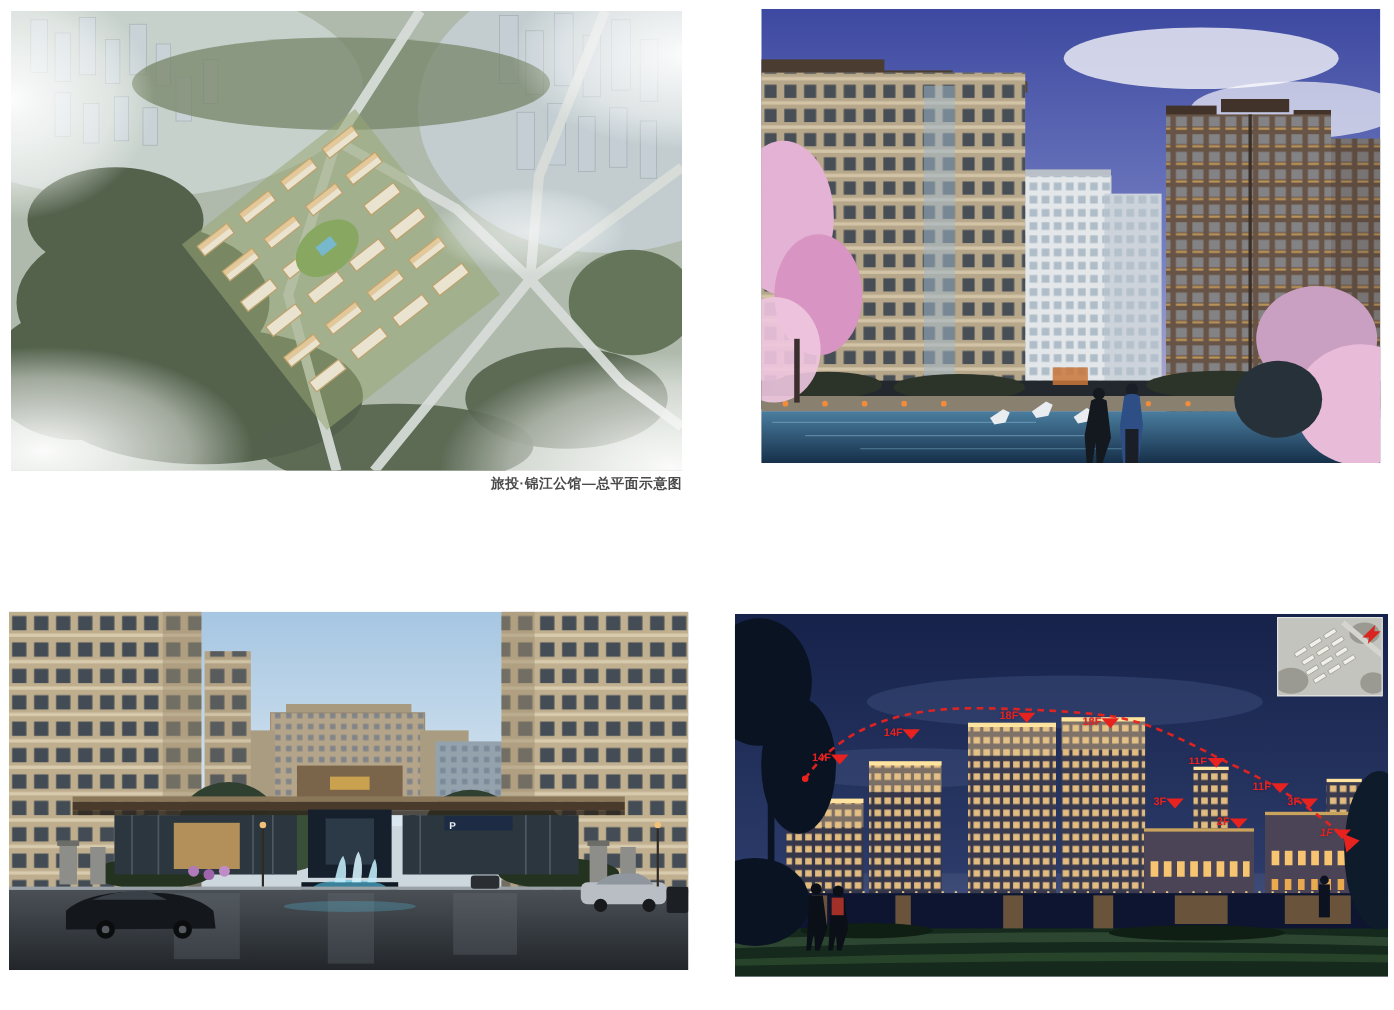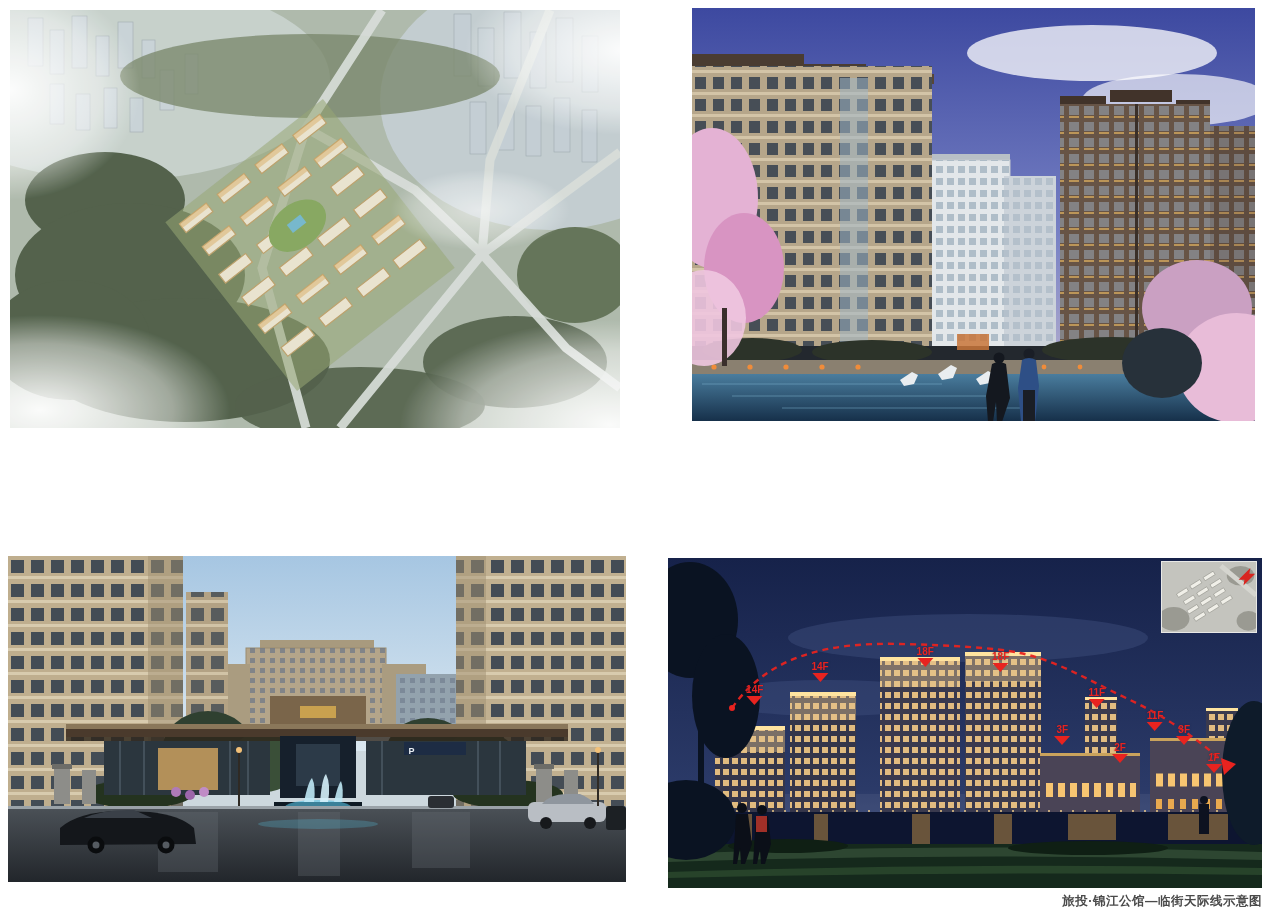--- a/index.html
+++ b/index.html
@@ -3,21 +3,21 @@
 <meta charset="utf-8">
 <style>
   html,body{margin:0;padding:0;background:#ffffff;}
   #canvas{position:relative;width:1267px;height:918px;background:#ffffff;overflow:hidden;
           font-family:"Liberation Sans",sans-serif;}
   .fig{position:absolute;overflow:hidden;}
   .fig svg{display:block;width:100%;height:100%;}
   .caption{position:absolute;font-weight:600;font-size:12.5px;letter-spacing:.5px;
            color:#4a4a4a;text-align:right;line-height:1.2;}
   
-  .flabel{position:absolute;transform:translateX(-50%);display:flex;flex-direction:column;
+  .flabel{position:absolute;transform:translateX(-50%);display:flex;flex-direction:row;
           align-items:center;z-index:4;pointer-events:none;}
   .flabel .txt{font-weight:700;font-size:10px;line-height:1;color:#e8231f;
                text-shadow:0 0 2px rgba(20,20,60,.5);}
   .flabel .arrow{width:0;height:0;border-left:8px solid transparent;
                  border-right:8px solid transparent;border-top:9px solid #e8231f;margin-top:1px;}
   .curve-overlay{position:absolute;inset:0;z-index:3;pointer-events:none;}
   .inset{position:absolute;right:.8%;top:.8%;width:16.2%;height:22%;z-index:5;
          background:#c6c6c0;border:1px solid #e8e8e6;box-sizing:border-box;overflow:hidden;}
   .inset svg{display:block;width:100%;height:100%;}
   .p-sign{position:absolute;left:64.8%;top:58.5%;z-index:4;font-weight:700;font-size:9px;
@@ -133,20 +133,21 @@
       <g>
         <ellipse cx="30" cy="400" rx="190" ry="95" fill="url(#s1fog)"></ellipse>
         <ellipse cx="600" cy="415" rx="210" ry="105" fill="url(#s1fog)"></ellipse>
         <ellipse cx="0" cy="80" rx="130" ry="110" fill="url(#s1fog)"></ellipse>
         <ellipse cx="615" cy="40" rx="160" ry="85" fill="url(#s1fog)"></ellipse>
         <ellipse cx="470" cy="200" rx="90" ry="40" fill="url(#s1fog)" opacity=".6"></ellipse>
         <rect width="610" height="418" fill="#ffffff" opacity=".07"></rect>
       </g>
     </svg>
   </div>
+  <div class="caption" style="left:10px;top:433px;width:610px;">旅投·锦江公馆—总平面示意图</div>
 
   <div class="fig" style="left:692px;top:8px;width:563px;height:413px;">
     <svg viewBox="0 0 563 413" preserveAspectRatio="none">
       <defs>
         <linearGradient id="s2sky" x1="0" y1="0" x2="0" y2="1">
           <stop offset="0%" stop-color="#3d49a0"></stop>
             <stop offset="55%" stop-color="#7781c4"></stop>
             <stop offset="100%" stop-color="#cabfd2"></stop>
         </linearGradient>
         <linearGradient id="s2pool" x1="0" y1="0" x2="0" y2="1">
@@ -551,15 +552,14 @@
             <rect x="54" y="38" width="12" height="4"></rect>
           <rect x="24" y="48" width="12" height="4"></rect>
             <rect x="40" y="48" width="12" height="4"></rect>
             <rect x="56" y="48" width="12" height="4"></rect>
         </g>
         <path d="M60,4 L96,34" stroke="#d5d5cf" stroke-width="5" fill="none"></path>
         <path d="M90,6 l-12,12 6,0 -1,6 12,-12 -6,0 z" fill="#d8251f"></path>
       </svg>
     </div>
   </div>
-  <div class="caption" style="left:668px;top:894px;width:594px;">旅投·锦江公馆—临街天际线示意图</div>
 
 </div>
 
 </body></html>

